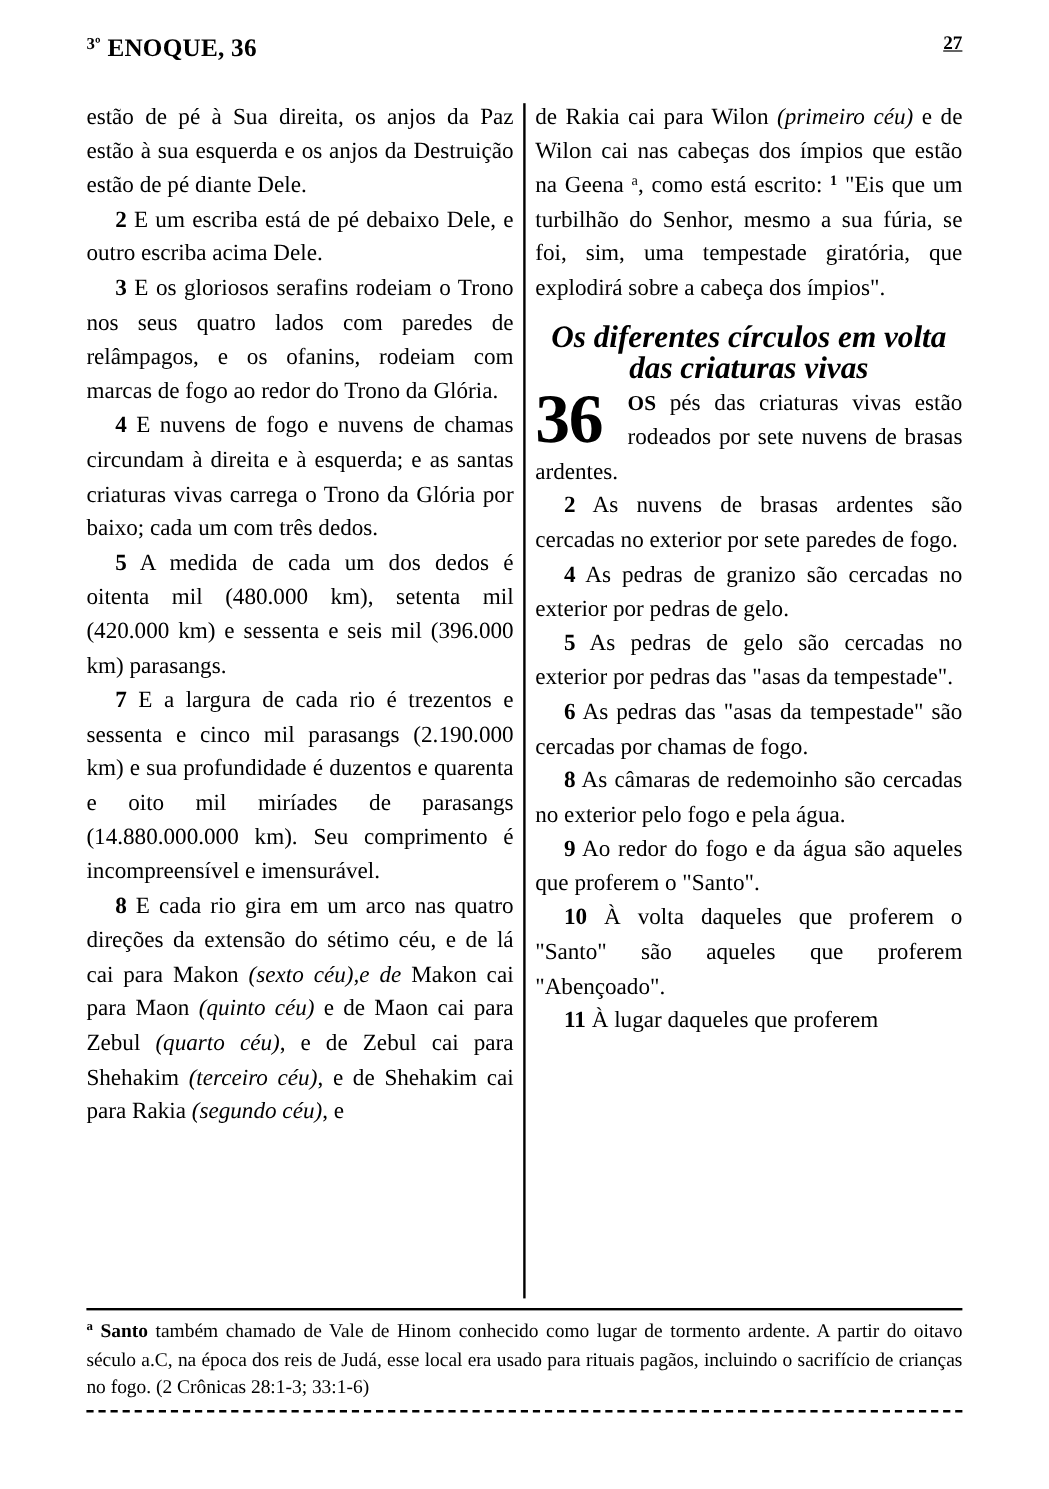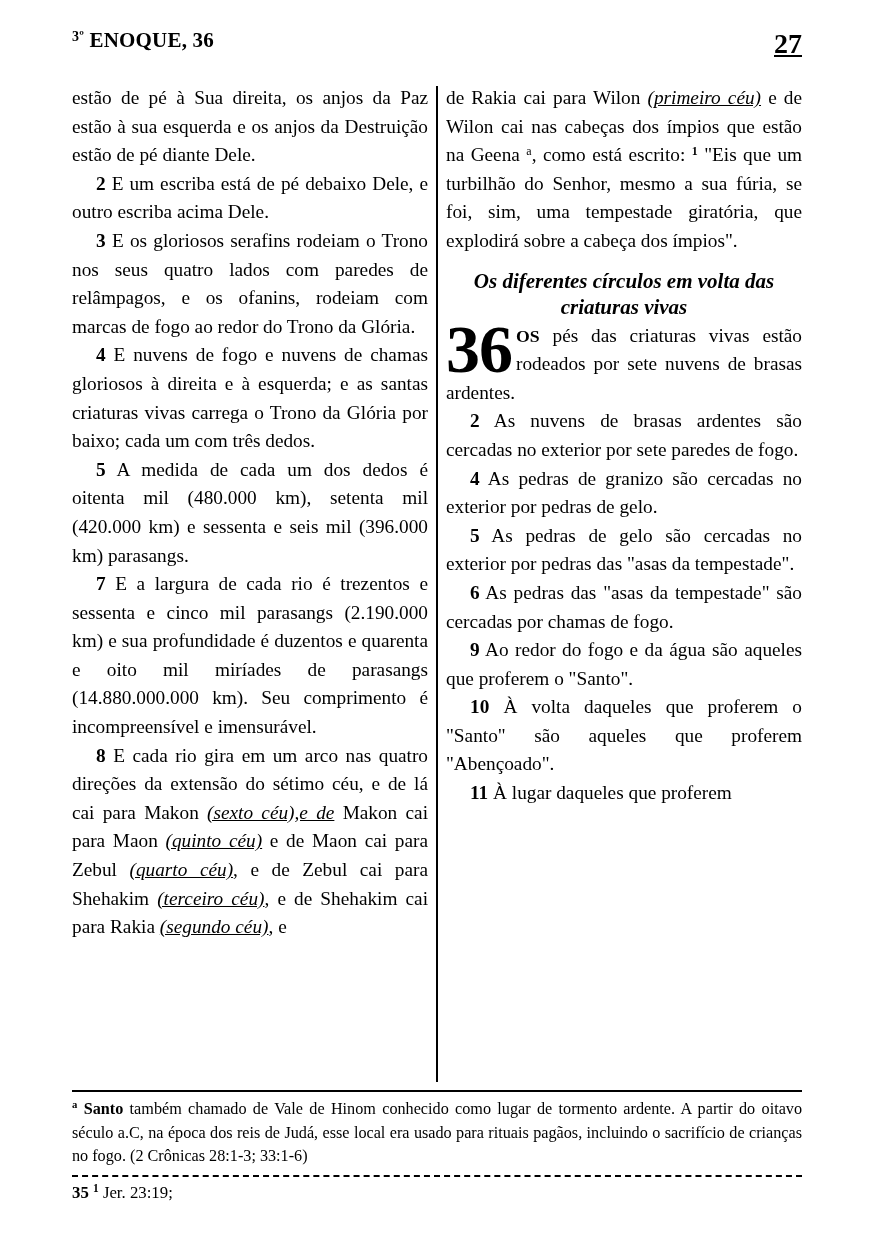--- a/index.html
+++ b/index.html
@@ -39,21 +39,21 @@
   }
   .running-head .head-title .ord {
     font-size: 14px;
     vertical-align: 6px;
     line-height: 0;
   }
   .running-head .page-number {
     position: absolute;
     right: 0;
     top: 0;
-    font-size: 28px;
+    font-size: 16px;
     font-weight: bold;
     text-decoration: underline;
   }
 
   
   .body-area {
     position: absolute;
     left: 72px;
     top: 84px;
     width: 730px;
@@ -86,54 +86,53 @@
     text-indent: 24px;
   }
   p.v.first {
     text-indent: 0;
   }
   .vn {
     font-weight: bold;
   }
   .it {
     font-style: italic;
-    text-decoration: underline;
   }
   .sup {
     font-size: 0.62em;
     vertical-align: 0.52em;
     line-height: 0;
     font-weight: bold;
   }
   .sup-note {
     font-size: 0.62em;
     vertical-align: 0.52em;
     line-height: 0;
   }
 
   
   .chapter-title {
     margin: 12px 0 2px 0;
     text-align: center;
     font-weight: bold;
     font-style: italic;
-    font-size: 21px;
+    font-size: 26px;
     line-height: 26px;
   }
   .chapter-open {
     position: relative;
     margin: 0;
     text-align: justify;
   }
   .dropcap {
     float: left;
-    font-size: 68px;
+    font-size: 58px;
     line-height: 50px;
     font-weight: bold;
-    margin: 2px 4px 0 0;
+    margin: 2px 21px 0 0;
     letter-spacing: -1px;
   }
   .smallcaps {
     font-variant: small-caps;
     font-weight: bold;
     font-size: 0.92em;
   }
 
   
   .footnote-area {
@@ -199,21 +198,21 @@
     <div class="col-divider"></div>
 
     <div class="col col-left">
 
       <p class="v first">estão de pé à Sua direita, os anjos da Paz estão à sua esquerda e os anjos da Destruição estão de pé diante Dele.</p>
 
       <p class="v"><span class="vn">2</span> <span>E um escriba está de pé debaixo Dele, e outro escriba acima Dele.</span></p>
 
       <p class="v"><span class="vn">3</span> <span>E os gloriosos serafins rodeiam o Trono nos seus quatro lados com paredes de relâmpagos, e os ofanins, rodeiam com marcas de fogo ao redor do Trono da Glória.</span></p>
 
-      <p class="v"><span class="vn">4</span> <span>E nuvens de fogo e nuvens de chamas gloriosos à direita e à esquerda; e as santas criaturas vivas carrega o Trono da Glória por baixo; cada um com três dedos.</span></p>
+      <p class="v"><span class="vn">4</span> <span>E nuvens de fogo e nuvens de chamas circundam à direita e à esquerda; e as santas criaturas vivas carrega o Trono da Glória por baixo; cada um com três dedos.</span></p>
 
       <p class="v"><span class="vn">5</span> <span>A medida de cada um dos dedos é oitenta mil (480.000 km), setenta mil (420.000 km) e sessenta e seis mil (396.000 km) parasangs.</span></p>
 
 
       <p class="v"><span class="vn">7</span> <span>E a largura de cada rio é trezentos e sessenta e cinco mil parasangs (2.190.000 km) e sua profundidade é duzentos e quarenta e oito mil miríades de parasangs (14.880.000.000 km). Seu comprimento é incompreensível e imensurável.</span></p>
 
       <p class="v"><span class="vn">8</span> <span><span>E cada rio gira em um arco nas quatro direções da extensão do sétimo céu, e de lá cai para Makon </span><span class="it">(sexto céu),e de</span><span> Makon cai para Maon </span><span class="it">(quinto céu)</span><span> e de Maon cai para Zebul </span><span class="it">(quarto céu)</span><span>, e de Zebul cai para Shehakim </span><span class="it">(terceiro céu)</span><span>, e de Shehakim cai para Rakia </span><span class="it">(segundo céu)</span><span>, e</span></span></p>
 
     </div>
 
@@ -228,30 +227,30 @@
       <p class="v"><span class="vn">2</span> <span>As nuvens de brasas ardentes são cercadas no exterior por sete paredes de fogo.</span></p>
 
 
       <p class="v"><span class="vn">4</span> <span>As pedras de granizo são cercadas no exterior por pedras de gelo.</span></p>
 
       <p class="v"><span class="vn">5</span> <span>As pedras de gelo são cercadas no exterior por pedras das "asas da tempestade".</span></p>
 
       <p class="v"><span class="vn">6</span> <span>As pedras das "asas da tempestade" são cercadas por chamas de fogo.</span></p>
 
 
+      <p class="v"><span class="vn">8</span> <span>As câmaras de redemoinho são cercadas no exterior pelo fogo e pela água.</span></p>
 
       <p class="v"><span class="vn">9</span> <span>Ao redor do fogo e da água são aqueles que proferem o "Santo".</span></p>
 
       <p class="v"><span class="vn">10</span> <span>À volta daqueles que proferem o "Santo" são aqueles que proferem "Abençoado".</span></p>
 
       <p class="v"><span class="vn">11</span> <span>À lugar daqueles que proferem</span></p>
 
     </div>
   </div>
 
   <div class="footnote-area">
     <div class="rule-solid"></div>
     <p class="footnote"><span class="fn-marker">a</span> <span class="fn-term">Santo</span><span> também chamado de Vale de Hinom conhecido como lugar de tormento ardente. A partir do oitavo século a.C, na época dos reis de Judá, esse local era usado para rituais pagãos, incluindo o sacrifício de crianças no fogo. (2 Crônicas 28:1-3; 33:1-6)</span></p>
     <div class="rule-dashed"></div>
-    <p class="crossref"><span class="cr-chapter">35</span> <span class="cr-num">1</span><span> Jer. 23:19;</span></p>
   </div>
 
 </div>
 
 </body></html>

